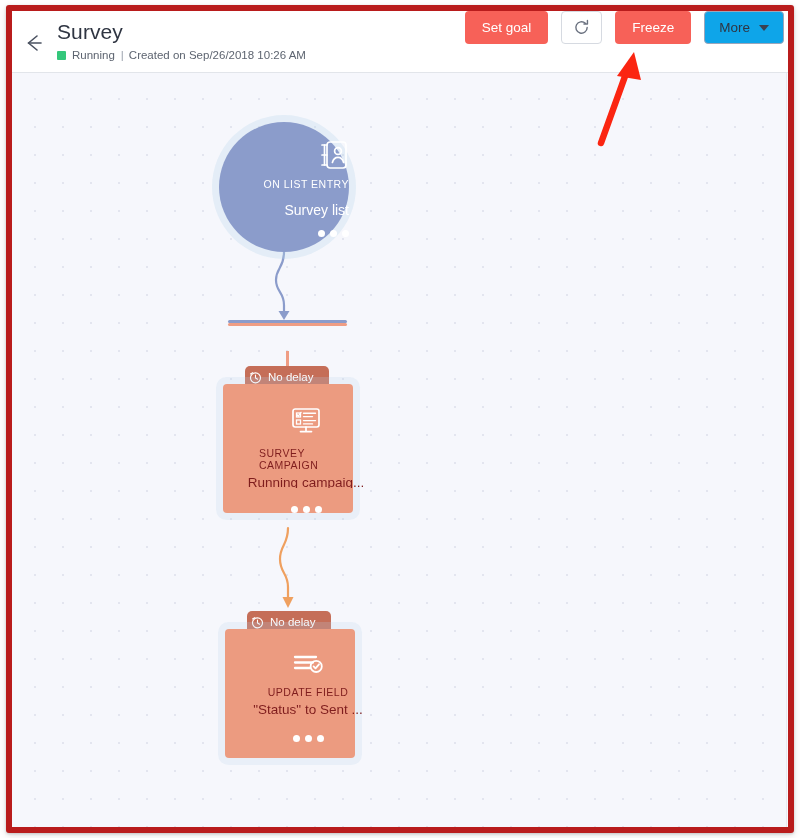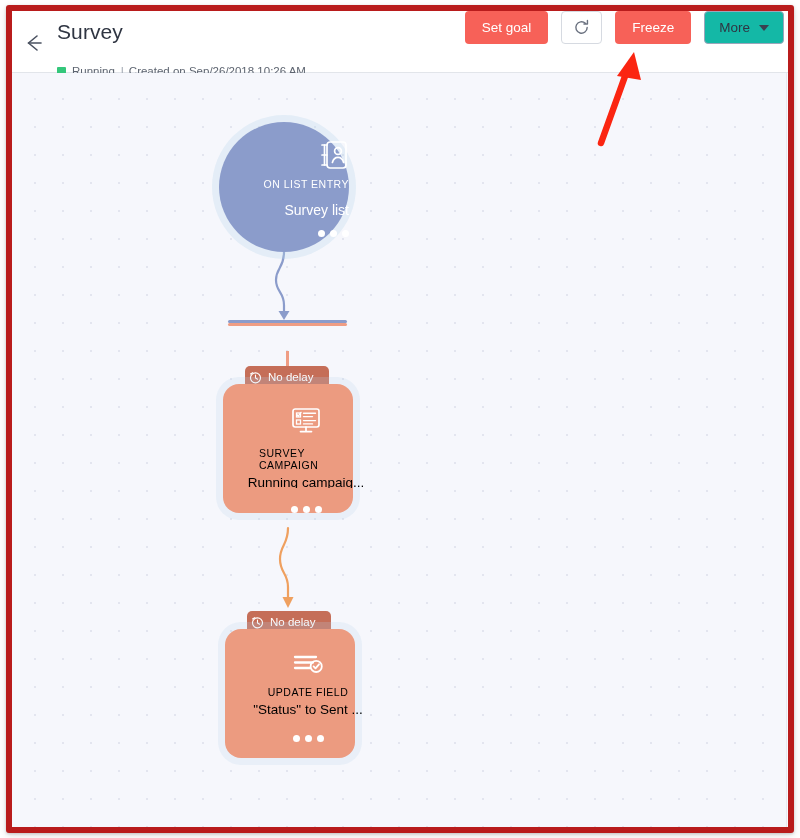--- a/index.html
+++ b/index.html
@@ -63,21 +63,21 @@
   .page-title {
     font-size: 21px;
     color: #2f3542;
     font-weight: 400;
     line-height: 26px;
     letter-spacing: 0.1px;
   }
   .subtitle-row {
     display: flex;
     align-items: center;
-    margin-top: 18px;
+    margin-top: 2px;
     font-size: 11.5px;
     color: #5d6470;
     line-height: 16px;
     text-align: right;
   }
   .status-dot {
     width: 9px;
     height: 9px;
     background: #34c77b;
     display: inline-block;
@@ -119,21 +119,21 @@
     border: none;
   }
   .btn-ghost {
     background: #ffffff;
     color: #5b6271;
     height: 33px;
     width: 41px;
     border: 1px solid #d6dae1;
   }
   .btn-outline {
-    background: #14b8a6;
+    background: #0ea5e9;
     color: #2f3542;
     height: 33px;
     padding: 0 14px;
     border: 1px solid #9ba6bb;
     gap: 9px;
   }
   .caret {
     width: 0; height: 0;
     border-left: 5px solid transparent;
     border-right: 5px solid transparent;
@@ -271,26 +271,26 @@
     box-sizing: border-box;
     white-space: nowrap;
   }
   .node-body {
     position: absolute;
     left: 0;
     top: 18px;
     width: 130px;
     height: 129px;
     background: #ec9b80;
-    border-radius: 16px;
+    border-radius: 4px;
     box-shadow: 0 0 0 7px rgba(186,216,236,0.22);
     display: flex;
     flex-direction: column;
     align-items: center;
-    color: #000000;
+    color: #7f1d1d;
     box-sizing: border-box;
     padding-left: 36px;
   }
   .node-body .node-icon { margin-top: 23px; }
   .node-body .node-type { font-size: 10.5px; margin-top: 10px; }
   .node-body .node-name { font-size: 13.5px; margin-top: 4px; max-width: 122px; }
   .node-body .node-dots { margin-top: 18px; }
 
   svg { display: block; }
 </style>

